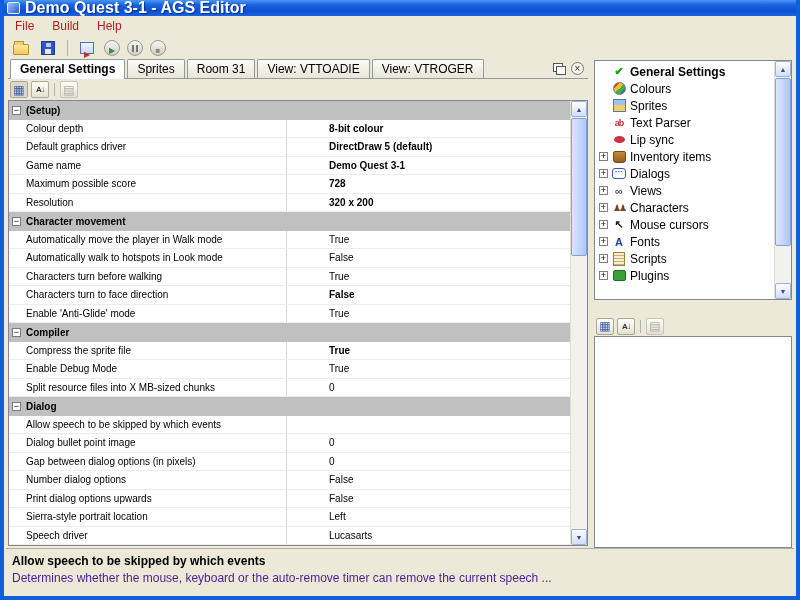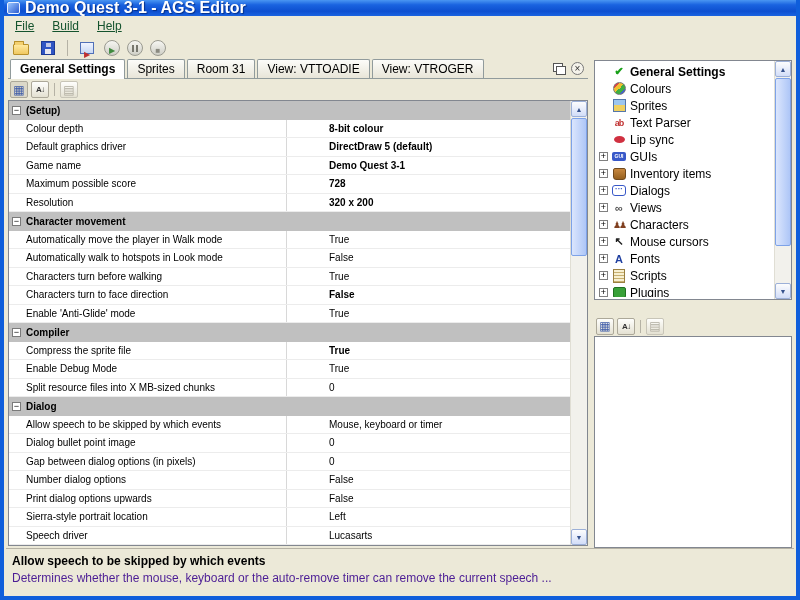--- a/index.html
+++ b/index.html
@@ -10,21 +10,21 @@
     border-left:4px solid #0f5edb;border-right:4px solid #0f5edb;border-bottom:4px solid #0f5edb;}
 
   
   .titlebar{height:16px;background:linear-gradient(180deg,#4a96f2 0%,#1a63e0 30%,#0d4fd0 70%,#1a63e0 100%);
     display:flex;align-items:center;gap:5px;padding-left:3px;color:#fff;font-size:16px;font-weight:bold;
     text-shadow:1px 1px 1px #05308a;overflow:hidden;}
   .app-icon{width:13px;height:12px;background:linear-gradient(135deg,#9cc8ff,#2a5ad0);border:1px solid #e8f0ff;border-radius:2px;flex:0 0 auto;}
 
   
   .menubar{height:20px;display:flex;align-items:center;padding-left:2px;font-size:12px;background:#ece9d8;}
-  .menu-item{padding:8px 9px;color:#14532d;text-decoration:underline;}
+  .menu-item{padding:8px 9px;color:#b91c1c;}
 
   
   .toolbar{height:24px;display:flex;align-items:center;gap:7px;padding-left:7px;background:#ece9d8;}
   .tbtn{display:inline-flex;align-items:center;justify-content:center;width:20px;height:20px;}
   .tb-sep{width:1px;height:16px;background:#b5b2a5;margin:0 2px;}
   .ic-open{width:16px;height:11px;background:linear-gradient(#ffe9a0,#f0c860);border:1px solid #b8902c;border-radius:1px;position:relative;margin-top:3px;}
   .ic-open::before{content:"";position:absolute;top:-4px;left:0;width:8px;height:3px;background:#f4d070;border:1px solid #b8902c;border-bottom:none;border-radius:1px 1px 0 0;}
   .ic-save{width:14px;height:14px;background:#2f55c4;border:1px solid #1c3a94;position:relative;}
   .ic-save::before{content:"";position:absolute;left:3px;bottom:0;width:6px;height:5px;background:#e8e8f0;}
   .ic-save::after{content:"";position:absolute;left:4px;top:1px;width:5px;height:4px;background:#c0c8e8;}
@@ -262,21 +262,20 @@
             <div class="pg-row pg-item">
               <div class="pg-label">Split resource files into X MB-sized chunks</div>
               <div class="pg-value">0</div>
             </div>
             <div class="pg-row pg-cat">
               <span class="expander"></span>
               <span>Dialog</span>
             </div>
             <div class="pg-row pg-item">
               <div class="pg-label">Allow speech to be skipped by which events</div>
-              <div class="pg-value">Mouse, keyboard or timer</div>
             </div>
             <div class="pg-row pg-item">
               <div class="pg-label">Dialog bullet point image</div>
               <div class="pg-value">0</div>
             </div>
             <div class="pg-row pg-item">
               <div class="pg-label">Gap between dialog options (in pixels)</div>
               <div class="pg-value">0</div>
             </div>
             <div class="pg-row pg-item">
@@ -324,25 +323,20 @@
             </div>
             <div class="tree-row">
               <span class="texp"></span>
               <span class="ticon text-parser-icon"></span>
               <span class="tlabel">Text Parser</span>
             </div>
             <div class="tree-row">
               <span class="texp"></span>
               <span class="ticon lip-sync-icon"></span>
               <span class="tlabel">Lip sync</span>
-            </div>
-            <div class="tree-row">
-              <span class="texp box"></span>
-              <span class="ticon gui-icon"></span>
-              <span class="tlabel">GUIs</span>
             </div>
             <div class="tree-row">
               <span class="texp box"></span>
               <span class="ticon inventory-icon"></span>
               <span class="tlabel">Inventory items</span>
             </div>
             <div class="tree-row">
               <span class="texp box"></span>
               <span class="ticon dialogs-icon"></span>
               <span class="tlabel">Dialogs</span>

